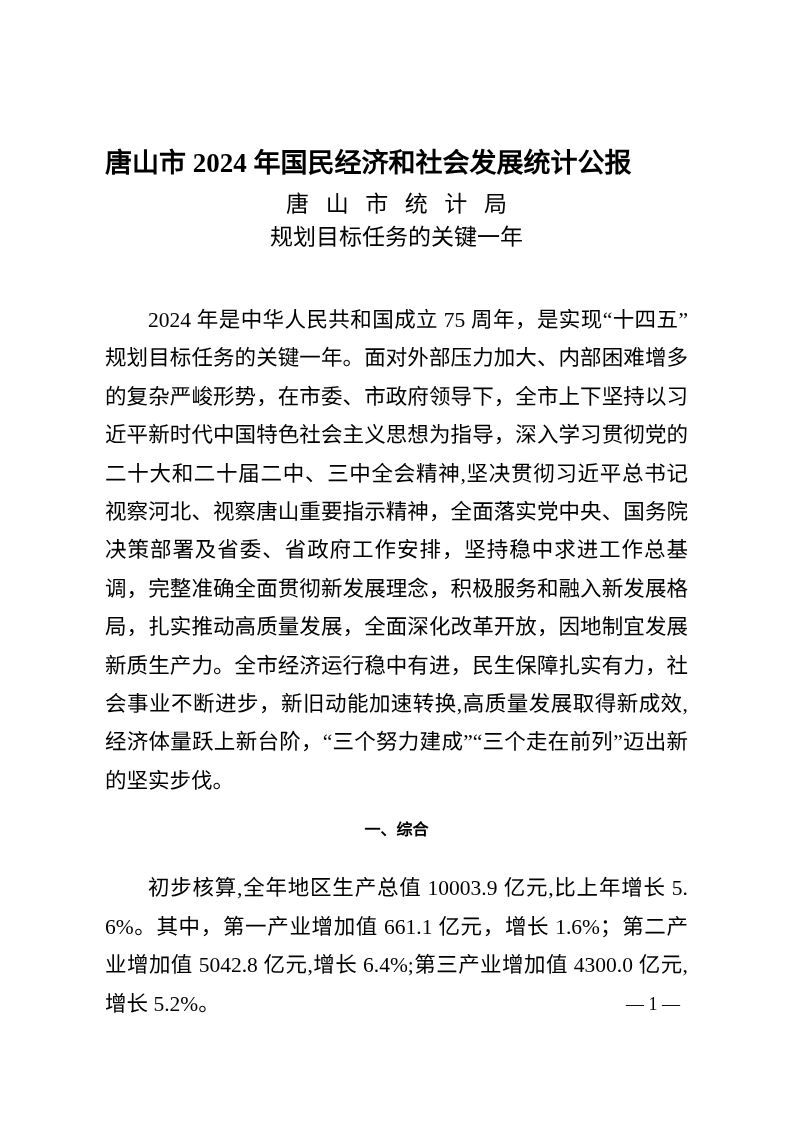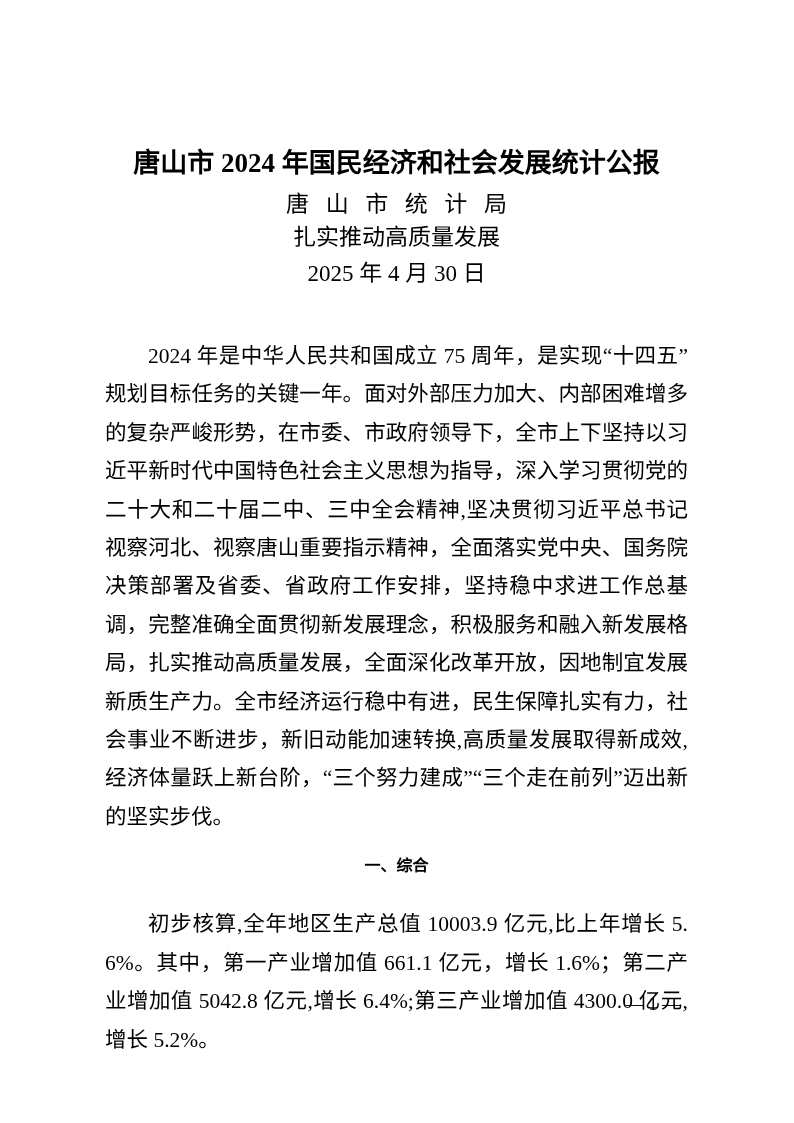--- a/index.html
+++ b/index.html
@@ -14,21 +14,21 @@
     margin: 0 auto;
   }
   .content {
     padding: 143px 106px 0 105px; 
   }
   .doc-title {
     margin: 0;
     font-size: 27px;
     line-height: 40px;
     font-weight: 700;
-    text-align: center;
+    text-align: left;
     font-family: "Liberation Serif", "DejaVu Serif", serif;
   }
   .byline { text-align: center; font-size: 23px; }
   .byline-line { margin: 0; line-height: 33px; }
   .org1 { margin-top: 5px; }
   .org1 .spaced { letter-spacing: 0.72em; margin-right: -0.72em; }
   .org2 { margin-top: 0; }
   .date-line { margin-top: 3px; }
   .body-para {
     margin: 0;
@@ -62,22 +62,21 @@
 </head>
 <body>
 
 <div class="page">
   <div class="content">
 
     <h1 class="doc-title">唐山市 2024 年国民经济和社会发展统计公报</h1>
 
     <div class="byline">
       <p class="byline-line org1"><span class="spaced">唐山市统计局</span></p>
-      <p class="byline-line org2">扎实推动高质量发展</p>
-      <p class="byline-line date-line">2025 年 4 月 30 日</p>
+      <p class="byline-line org2">规划目标任务的关键一年</p>
     </div>
 
     <p class="body-para intro-para">2024 年是中华人民共和国成立 75 周年，是实现“十四五”规划目标任务的关键一年。面对外部压力加大、内部困难增多的复杂严峻形势，在市委、市政府领导下，全市上下坚持以习近平新时代中国特色社会主义思想为指导，深入学习贯彻党的二十大和二十届二中、三中全会精神,坚决贯彻习近平总书记视察河北、视察唐山重要指示精神，全面落实党中央、国务院决策部署及省委、省政府工作安排，坚持稳中求进工作总基调，完整准确全面贯彻新发展理念，积极服务和融入新发展格局，扎实推动高质量发展，全面深化改革开放，因地制宜发展新质生产力。全市经济运行稳中有进，民生保障扎实有力，社会事业不断进步，新旧动能加速转换,高质量发展取得新成效,经济体量跃上新台阶，“三个努力建成”“三个走在前列”迈出新的坚实步伐。</p>
 
     <h2 class="section-heading">一、综合</h2>
 
     <p class="body-para section-para">初步核算,全年地区生产总值 10003.9 亿元,比上年增长 5.6%。其中，第一产业增加值 661.1 亿元，增长 1.6%；第二产业增加值 5042.8 亿元,增长 6.4%;第三产业增加值 4300.0 亿元,增长 5.2%。</p>
 
   </div>
 

